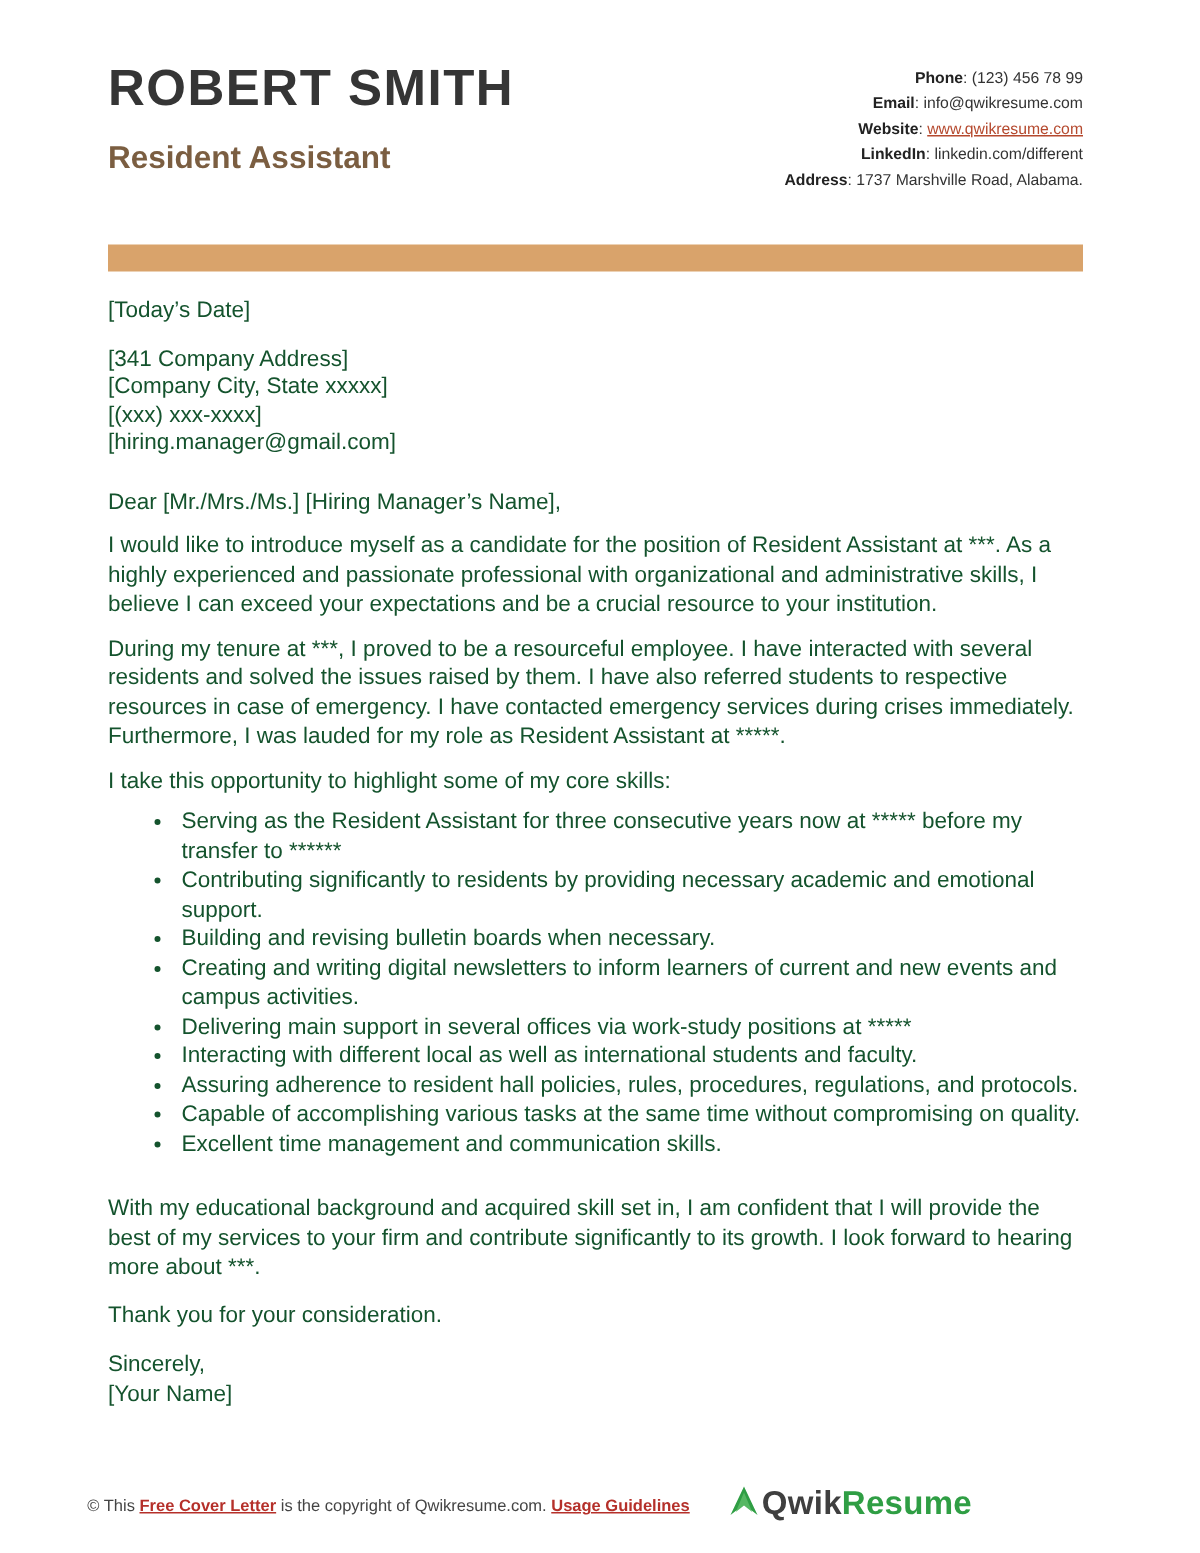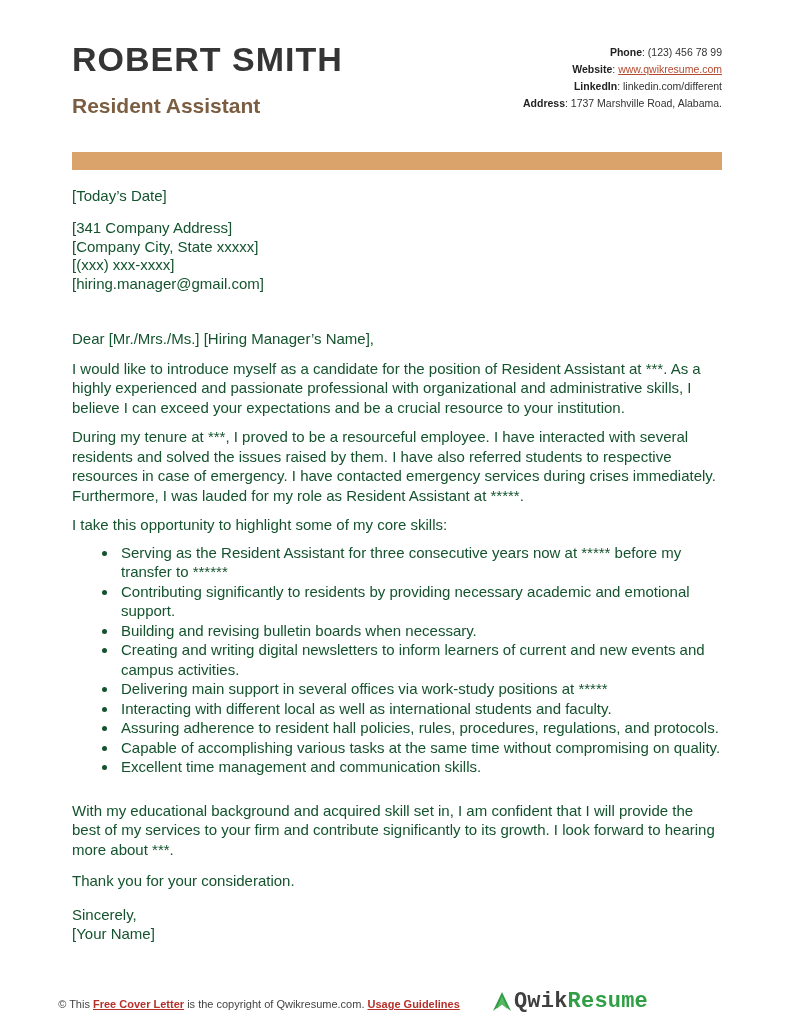--- a/index.html
+++ b/index.html
@@ -40,21 +40,21 @@
   .accent-bar {
     height: 18px; background: #d9a36b;
     margin-top: 34px;
   }
 
   
   .letter { margin-top: 16px; font-size: 15px; line-height: 19.5px; color: #14532d; }
   .letter .date-line { margin-bottom: 14px; }
   .company-address { margin-bottom: 20px; }
   .company-address div { line-height: 18.5px; }
-  .salutation { margin: 36px 0 8px; }
+  .salutation { margin: 20px 0 8px; }
   .para { margin: 10px 0 10px; }
   .skills-intro { margin: 9px 0 8px; }
   ul.skills {
     margin: 8px 0 12px; padding-left: 46px;
     list-style: disc outside;
   }
   ul.skills li { padding-left: 3px; line-height: 19.5px; }
   .closing-para { margin-top: 24px; margin-bottom: 12px; }
   .thanks { margin: 12px 0 14px; }
   .signoff-block { margin-top: 10px; line-height: 19.5px; }
@@ -63,39 +63,40 @@
   .footer {
     position: absolute; left: 0; bottom: 14px; width: 688px; height: 32px;
   }
   .footer-text {
     position: absolute; left: 0; right: 170px; top: 9px;
     text-align: center; font-size: 11px; color: #444;
   }
   .footer-text a { color: #b5302a; font-weight: bold; text-decoration: underline; cursor: pointer; }
   .logo {
     position: absolute; right: 40px; top: 0;
-    display: flex; align-items: flex-end; gap: 0; cursor: pointer; font-family: Liberation Mono, monospace;
+    display: flex; align-items: flex-start; gap: 0; cursor: pointer;
   }
   .logo-icon { width: 24px; height: 24px; display: inline-block; }
   .logo-text { font-size: 22px; font-weight: bold; letter-spacing: 0.2px; }
   .logo-qwik { color: #3f3f3f; }
   .logo-resume { color: #2f9e44; }
 </style>
 </head>
 <body>
 
 <div class="page">
 
   <div class="header">
     <div class="header-left">
       <div class="applicant-name">ROBERT SMITH</div>
       <div class="job-title">Resident Assistant</div>
     </div>
     <div class="contact-block">
       <div class="contact-line"><b>Phone</b><span>: (123) 456 78 99</span></div>
+      <div class="contact-line"><b>Email</b><span>: info@qwikresume.com</span></div>
       <div class="contact-line"><b>Website</b><span>: </span><a>www.qwikresume.com</a></div>
       <div class="contact-line"><b>LinkedIn</b><span>: linkedin.com/different</span></div>
       <div class="contact-line"><b>Address</b><span>: 1737 Marshville Road, Alabama.</span></div>
     </div>
   </div>
 
   <div class="accent-bar"></div>
 
   <div class="letter">
     <p class="date-line">[Today’s Date]</p>

